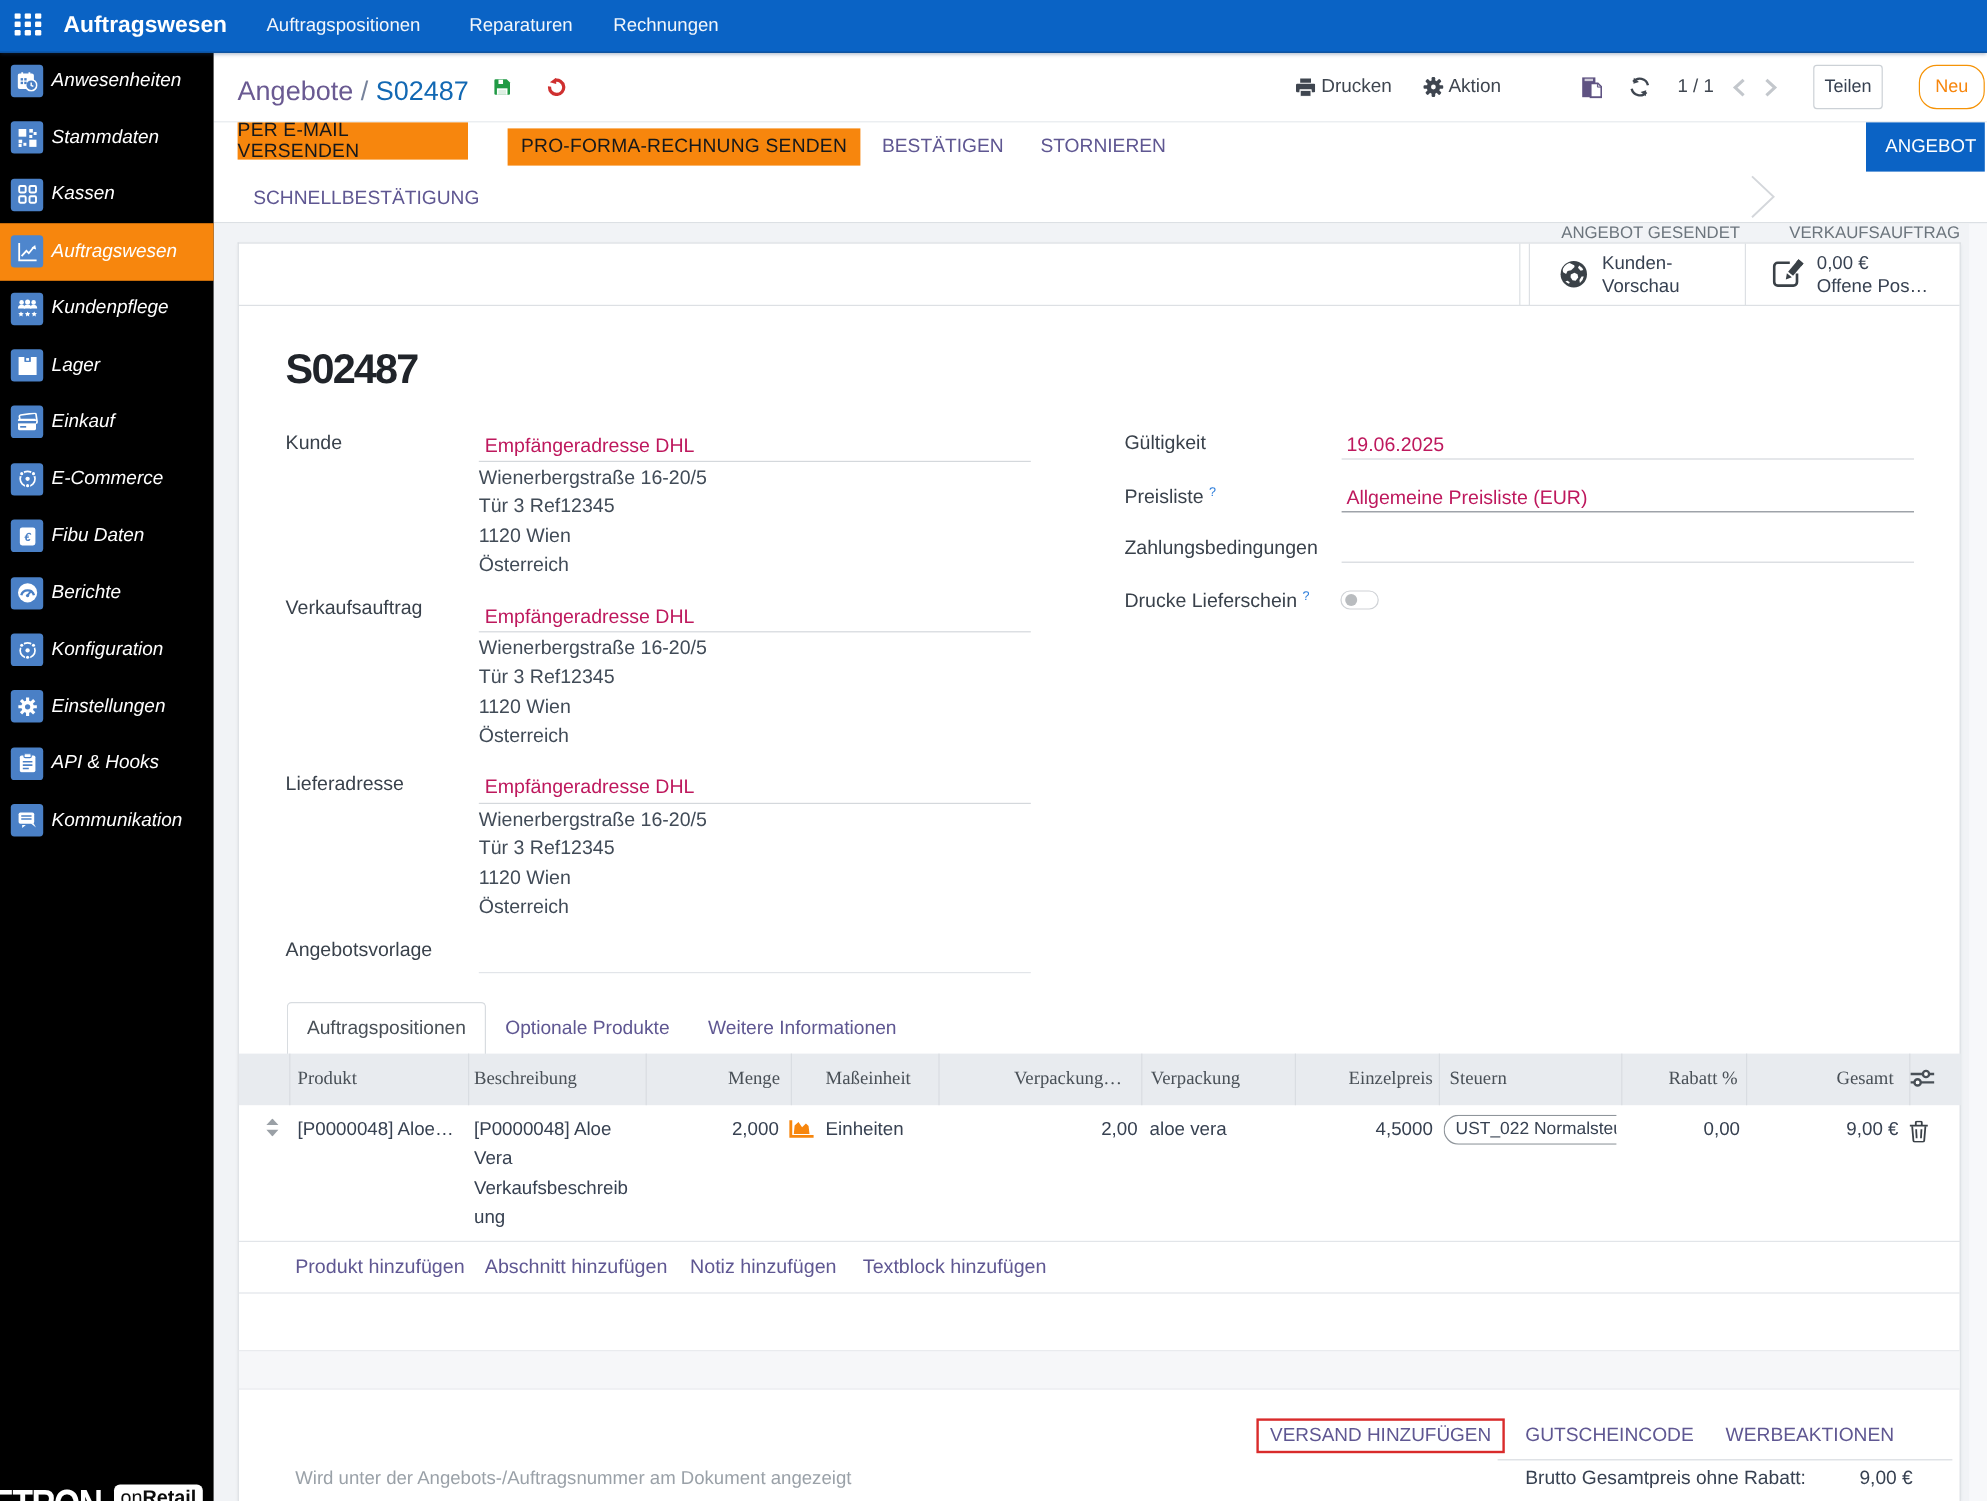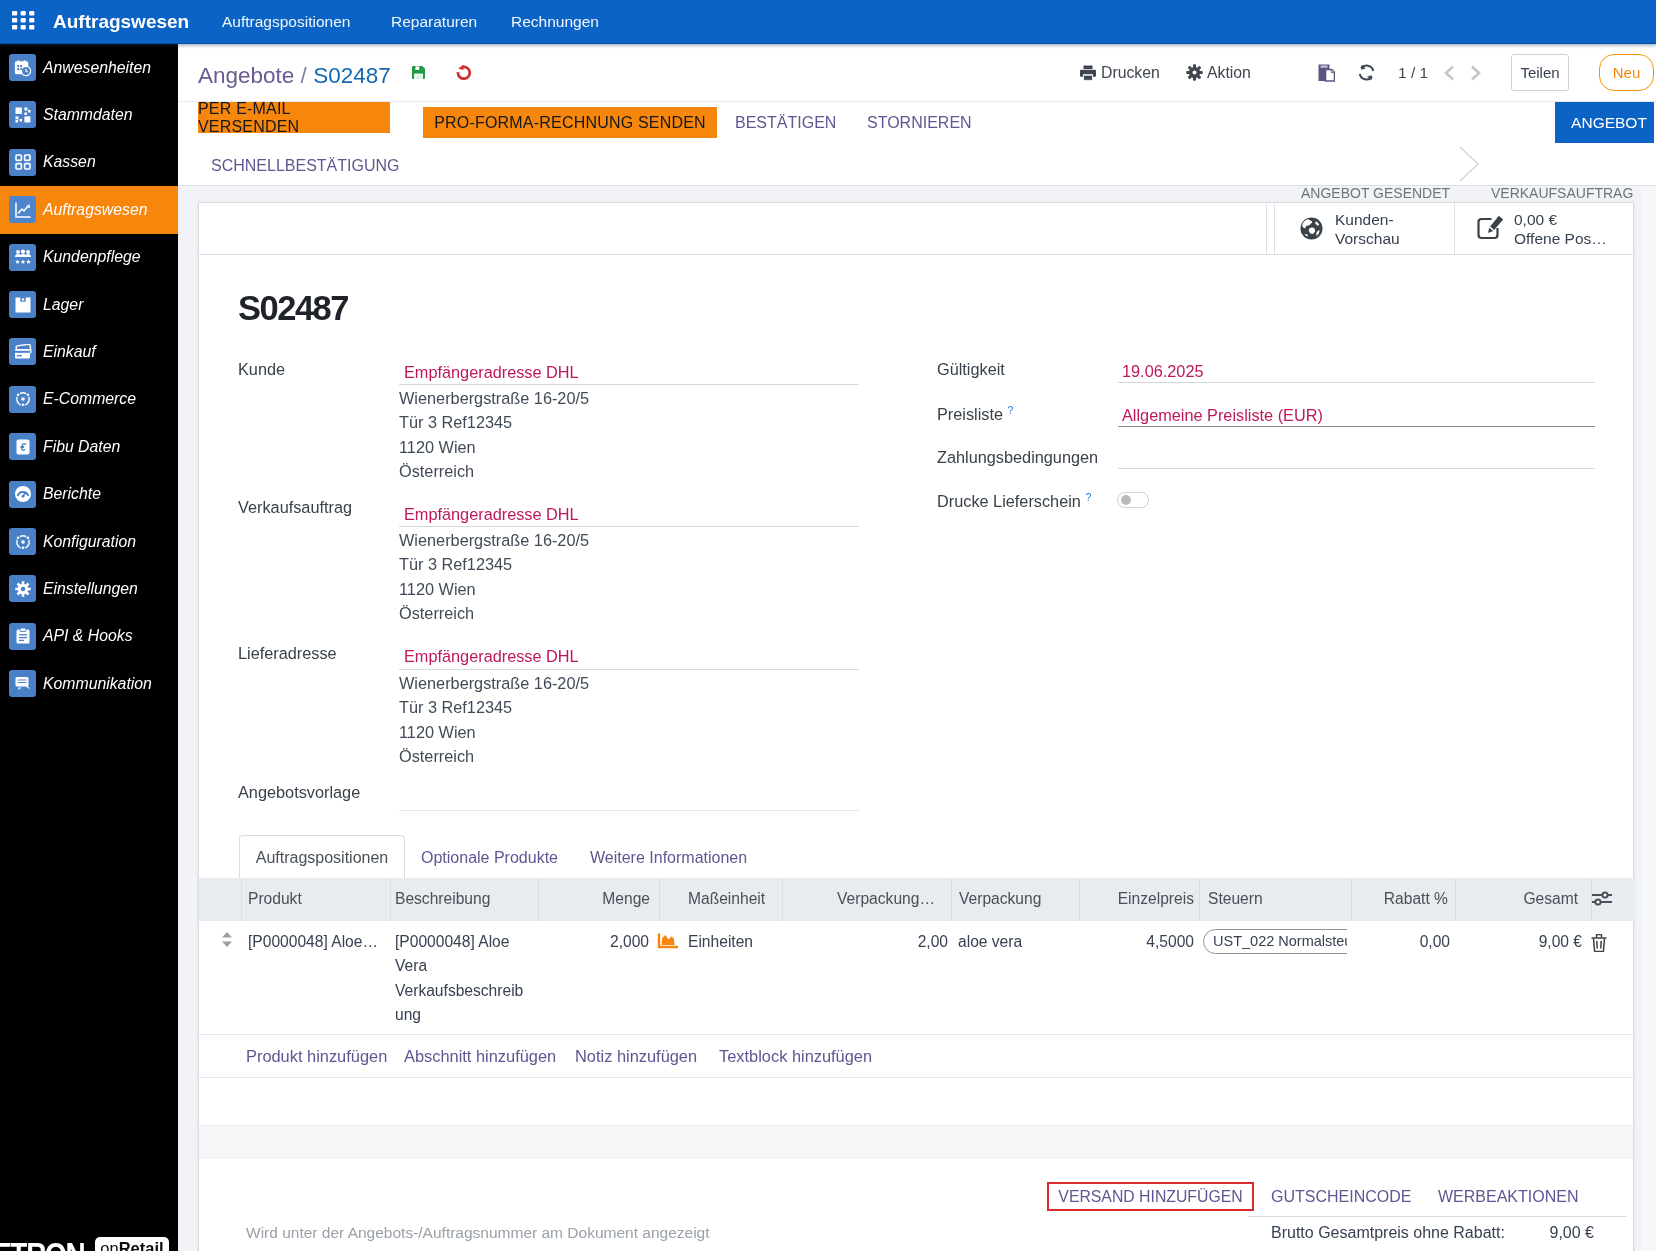--- a/index.html
+++ b/index.html
@@ -29,21 +29,21 @@
 
 #bg { left:178px; top:186px; width:1478px; height:1065px; background:#f1f3f6; }
 #sheet { left:198px; top:202px; width:1436px; height:1049px; background:#fff; border:1px solid #d9dde2; border-bottom:none; box-shadow:0 1px 3px rgba(60,70,90,.12); }
 .field-label { position:absolute; font-size:16.3px; color:#39414b; }
 .field-value { position:absolute; font-size:16.3px; color:#be185d; }
 .uline { position:absolute; border-bottom:1px solid #d4d8dc; }
 .addr { position:absolute; font-size:16.3px; color:#414b57; line-height:24.4px; }
 .qmark { color:#2c7ddb; font-size:10.5px; vertical-align:6px; }
 
 
-.th { position:absolute; font-size:15.6px; color:#495057; top:890px; }
+.th { position:absolute; font-size:15.6px; color:#495057; top:890px;font-family:Liberation Serif, serif; }
 .td { position:absolute; font-size:15.6px; color:#374151; }
 .vsep { position:absolute; width:1px; background:#d9dde2; top:877.5px; height:43px; }
 .link { font-size:16.4px; color:#5f5792; }
 </style>
 </head>
 <body>
 
 <div class="abs" id="bg"></div>
 <div class="abs" style="left:1641px;top:186px;width:15px;height:1065px;background:#f7f8fa"></div>
 <div class="abs" id="sheet"></div>

